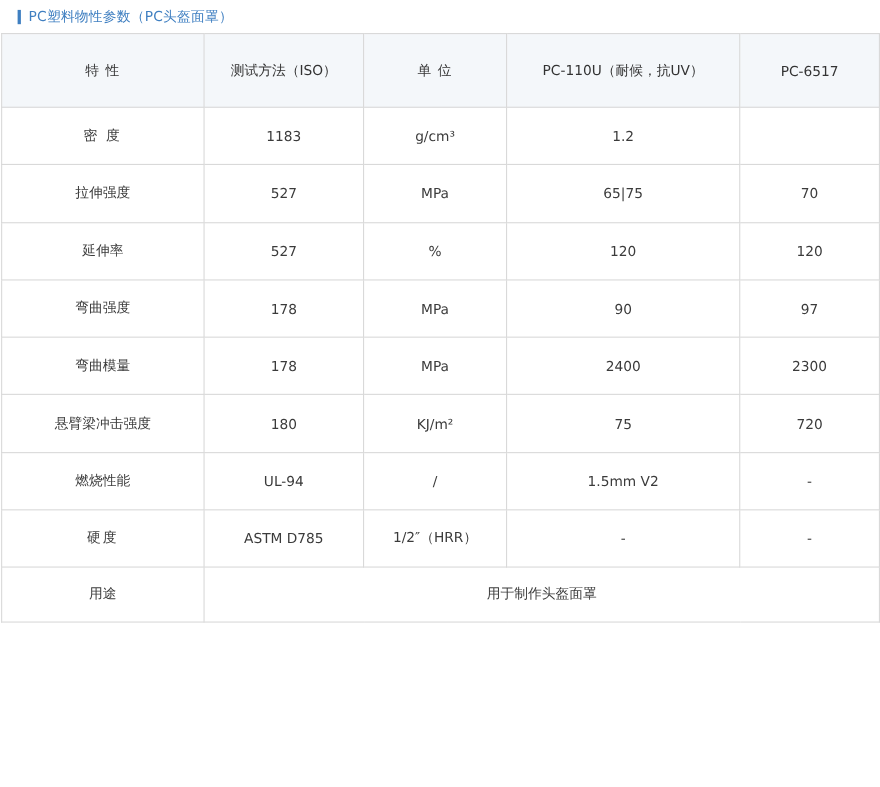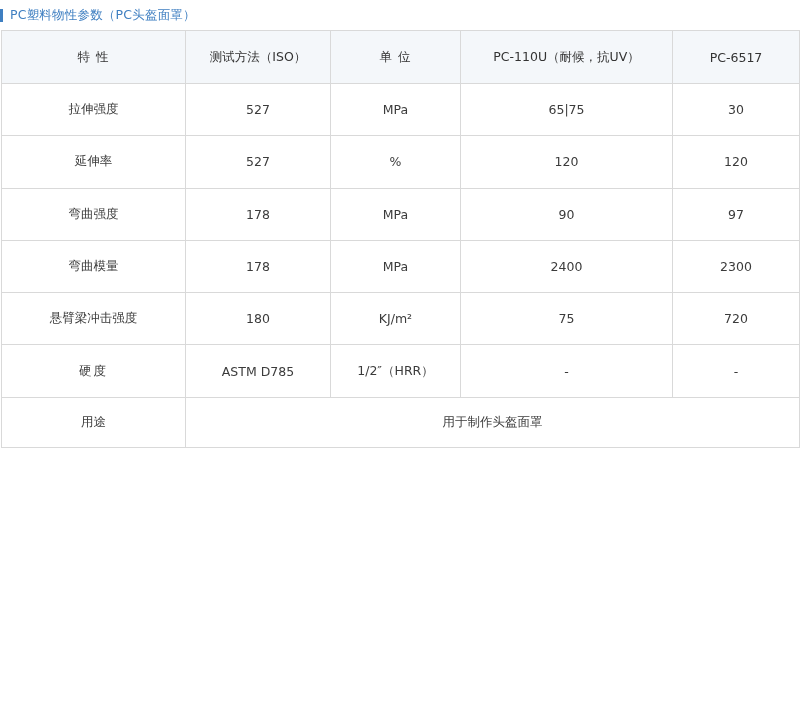--- a/index.html
+++ b/index.html
@@ -18,21 +18,21 @@
     width: 800px;
     height: 715px;
     position: relative;
     box-sizing: border-box;
   }
   
   .title-bar {
     display: flex;
     align-items: center;
     height: 30px;
-    padding-left: 0;
+    padding-left: 16px;
     box-sizing: border-box;
   }
   .title-accent {
     width: 3px;
     height: 13px;
     background: #3f7fc1;
     margin-right: 7px;
     flex: 0 0 auto;
   }
   .title-text {
@@ -60,21 +60,21 @@
     vertical-align: middle;
     font-weight: normal;
     font-size: 12.5px;
     color: #3b3b3b;
     padding: 0 4px;
     height: 52.3px;
     box-sizing: border-box;
   }
   table.spec thead th {
     background: #f4f7fa;
-    height: 53px;
+    height: 67px;
     letter-spacing: 1px;
     color: #333333;
   }
   table.spec thead th.plain {
     letter-spacing: 0;
   }
   td.sp {
     letter-spacing: 2px;
   }
   tr.usage td {
@@ -103,25 +103,32 @@
       <tr>
         <th class="sp">特  性</th>
         <th class="plain">测试方法（ISO）</th>
         <th>单  位</th>
         <th class="plain">PC-110U（耐候，抗UV）</th>
         <th class="plain">PC-6517</th>
       </tr>
     </thead>
     <tbody>
       <tr>
+        <td class="sp">密  度</td>
+        <td>1183</td>
+        <td>g/cm³</td>
+        <td>1.2</td>
+        <td></td>
+      </tr>
+      <tr>
         <td>拉伸强度</td>
         <td>527</td>
         <td>MPa</td>
         <td>65|75</td>
-        <td>30</td>
+        <td>70</td>
       </tr>
       <tr>
         <td>延伸率</td>
         <td>527</td>
         <td>%</td>
         <td>120</td>
         <td>120</td>
       </tr>
       <tr>
         <td>弯曲强度</td>
@@ -138,20 +145,27 @@
         <td>2300</td>
       </tr>
       <tr>
         <td>悬臂梁冲击强度</td>
         <td>180</td>
         <td>KJ/m²</td>
         <td>75</td>
         <td>720</td>
       </tr>
       <tr>
+        <td>燃烧性能</td>
+        <td>UL-94</td>
+        <td>/</td>
+        <td>1.5mm V2</td>
+        <td>-</td>
+      </tr>
+      <tr>
         <td class="sp">硬度</td>
         <td>ASTM D785</td>
         <td>1/2″（HRR）</td>
         <td>-</td>
         <td>-</td>
       </tr>
       <tr class="usage">
         <td>用途</td>
         <td colspan="4">用于制作头盔面罩</td>
       </tr>

